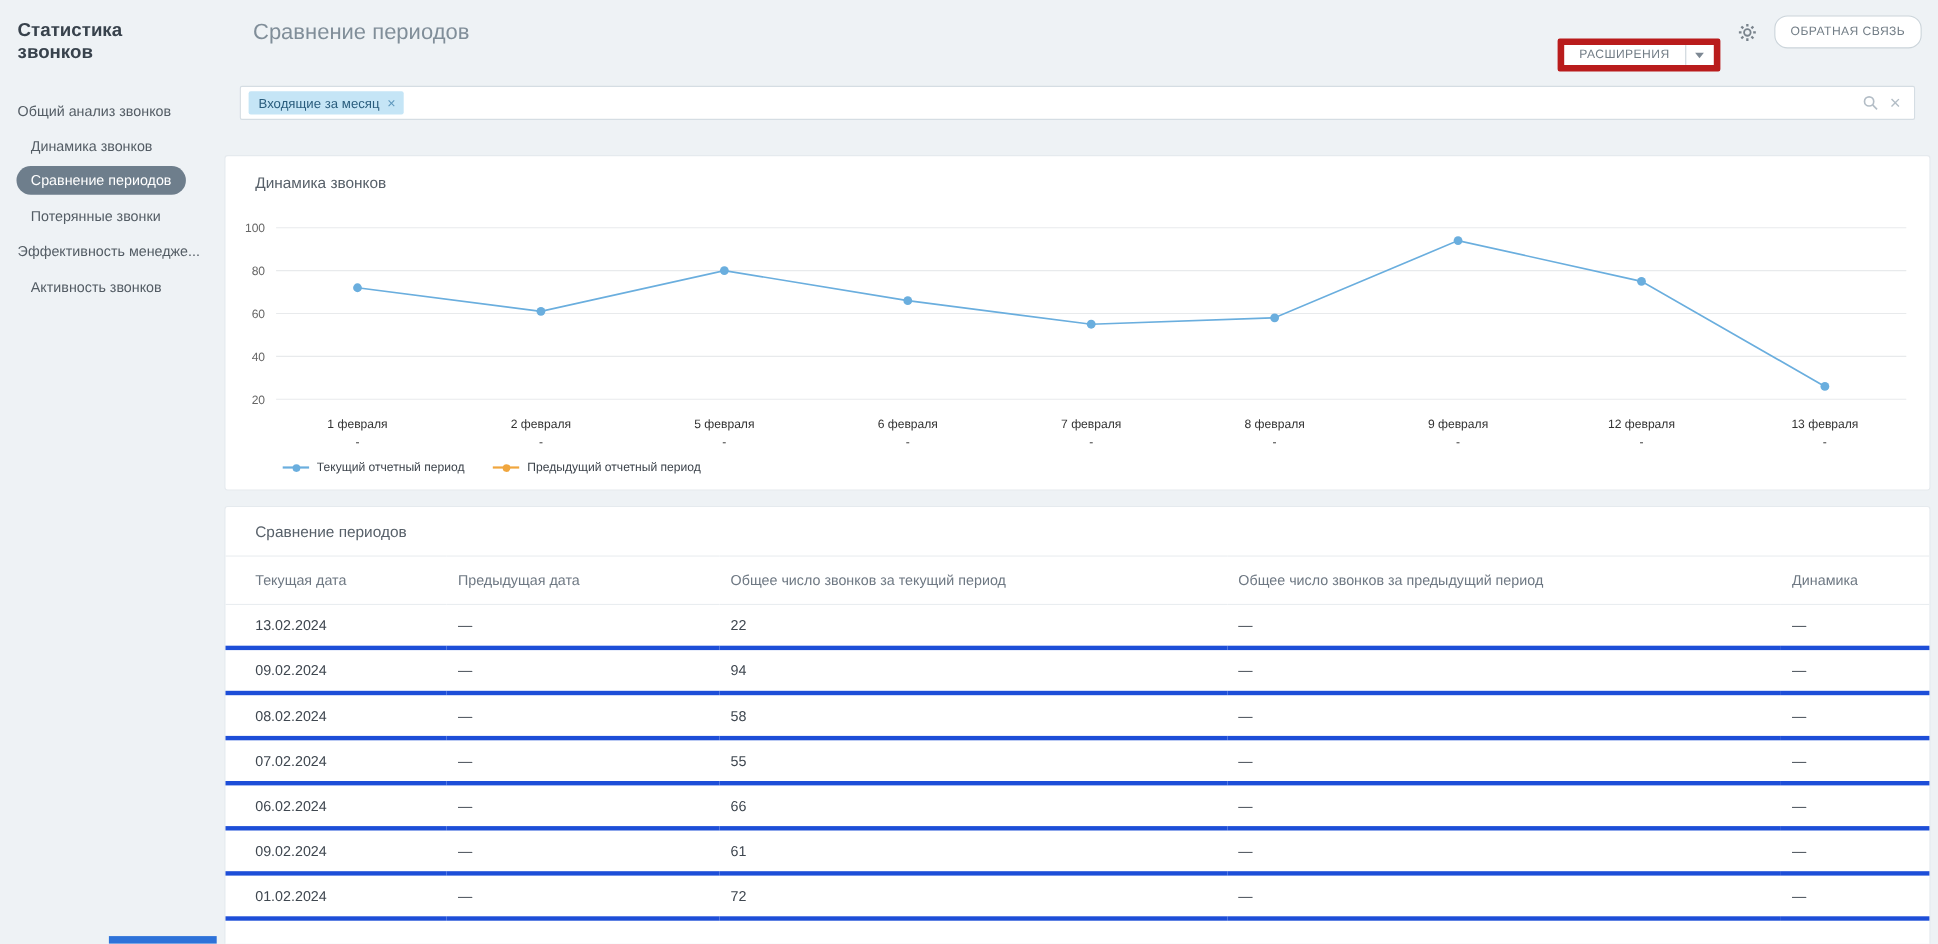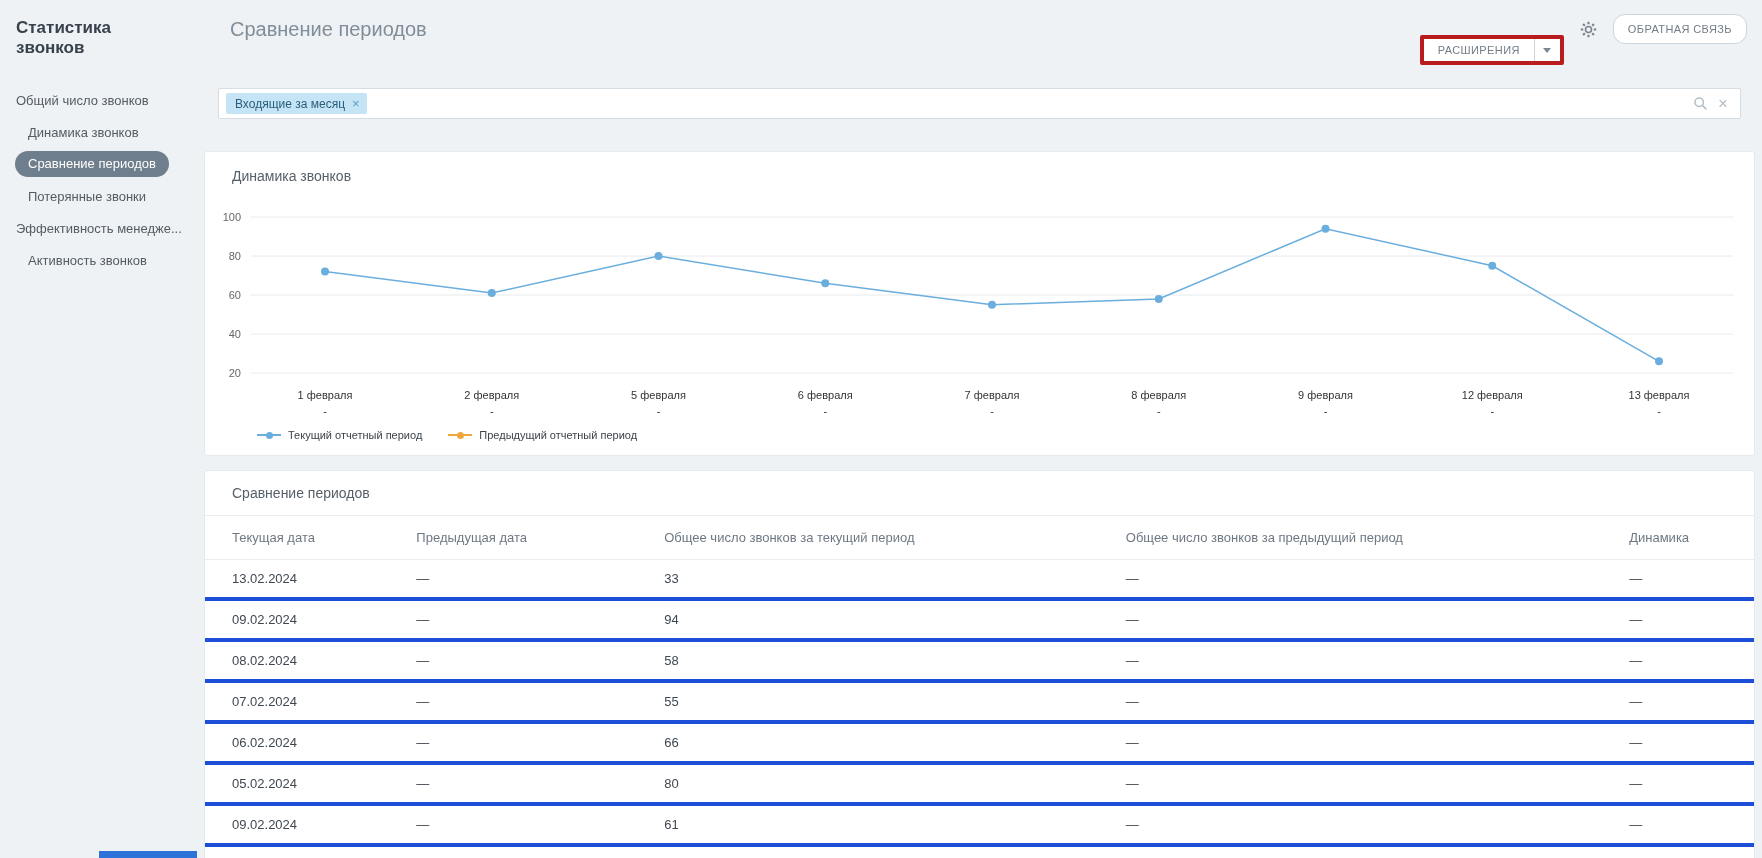--- a/index.html
+++ b/index.html
@@ -19,30 +19,30 @@
   .side-item .lbl { white-space: nowrap; overflow: hidden; text-overflow: ellipsis; max-width: 170px; }
   .side-item.selected .lbl { background: #6e7e8c; color: #ffffff; padding: 5px 13px 6px; margin-left: -13px; border-radius: 13px; }
   .side-scroll-indicator { position: absolute; bottom: 0; right: 0; width: 98px; height: 7px; background: #2d72d9; }
 
   
   .main { flex: 1; padding: 0 7px; overflow: hidden; }
 
   .topbar { height: 58px; display: flex; align-items: center; justify-content: space-between; padding: 0 8px 0 26px; }
   .page-title { font-size: 20px; font-weight: 400; color: #808e99; }
   .topbar-actions { display: flex; align-items: center; gap: 12px; }
-  .btn-split { display: flex; background: #fff; border: 4px solid #b91c1c; border-radius: 2px; height: 30px; margin-top: 42px; }
+  .btn-split { display: flex; background: #fff; border: 6px solid #b91c1c; border-radius: 2px; height: 30px; margin-top: 42px; }
   .btn-split button { background: none; border: none; font-family: inherit; cursor: pointer; }
   .btn-text { font-size: 11px; letter-spacing: .4px; color: #727d86; padding: 0 14px; }
   .btn-caret { width: 26px; border-left: 1px solid #cbd4da !important; display: flex; align-items: center; justify-content: center; }
   .caret-down { width: 0; height: 0; border-left: 4px solid transparent; border-right: 4px solid transparent; border-top: 5px solid #7d8893; display: inline-block; }
   .icon-btn { background: none; border: none; cursor: pointer; padding: 4px; display: flex; align-items: center; }
   .btn-plain { background: #fff; border: 1px solid #cbd4da; border-radius: 12px; height: 30px; font-size: 11px; letter-spacing: .4px; color: #727d86; padding: 0 14px; font-family: inherit; cursor: pointer; }
 
   
-  .filter-bar { margin: 30px 14px 0; background: #fff; border: 1px solid #d5dde3; border-radius: 2px; height: 31px; display: flex; align-items: center; padding: 0 12px 0 7px; cursor: text; }
+  .filter-bar { margin: 20px 14px 0; background: #fff; border: 1px solid #d5dde3; border-radius: 2px; height: 31px; display: flex; align-items: center; padding: 0 12px 0 7px; cursor: text; }
   .filter-tag { background: #c5e5f6; color: #2a5d7d; font-size: 12px; height: 21px; display: inline-flex; align-items: center; gap: 7px; padding: 0 7px 0 9px; border-radius: 2px; }
   .tag-x { color: #5f98bd; font-size: 13px; line-height: 1; cursor: pointer; }
   .filter-spacer { flex: 1; }
   .filter-icons { display: flex; align-items: center; gap: 10px; }
   .clear-x { color: #b3bdc6; font-size: 17px; line-height: 1; cursor: pointer; }
 
   
   .card { background: #fff; border: 1px solid #e5eaee; border-radius: 3px; }
   .chart-card { margin-top: 32px; padding: 16px 0 10px; }
   .card-title { font-size: 14px; color: #576069; padding: 0 27px; }
@@ -64,21 +64,21 @@
 </style>
 </head>
 <body>
 
 <div class="app">
 
   <aside class="sidebar">
     <div class="sidebar-title">Статистика звонков</div>
     <nav id="sidebar-menu">
         <div class="side-item">
-          <span class="lbl">Общий число звонков</span>
+          <span class="lbl">Общий анализ звонков</span>
         </div>
         <div class="side-item indent">
           <span class="lbl">Динамика звонков</span>
         </div>
         <div class="side-item indent selected">
           <span class="lbl">Сравнение периодов</span>
         </div>
         <div class="side-item indent">
           <span class="lbl">Потерянные звонки</span>
         </div>
@@ -211,21 +211,21 @@
               <th>Предыдущая дата</th>
               <th>Общее число звонков за текущий период</th>
               <th>Общее число звонков за предыдущий период</th>
               <th>Динамика</th>
             </tr>
           </thead>
         <tbody id="table-body">
             <tr>
               <td>13.02.2024</td>
               <td>—</td>
-              <td>33</td>
+              <td>22</td>
               <td>—</td>
               <td>—</td>
             </tr>
             <tr>
               <td>09.02.2024</td>
               <td>—</td>
               <td>94</td>
               <td>—</td>
               <td>—</td>
             </tr>
@@ -240,27 +240,20 @@
               <td>07.02.2024</td>
               <td>—</td>
               <td>55</td>
               <td>—</td>
               <td>—</td>
             </tr>
             <tr>
               <td>06.02.2024</td>
               <td>—</td>
               <td>66</td>
-              <td>—</td>
-              <td>—</td>
-            </tr>
-            <tr>
-              <td>05.02.2024</td>
-              <td>—</td>
-              <td>80</td>
               <td>—</td>
               <td>—</td>
             </tr>
             <tr>
               <td>09.02.2024</td>
               <td>—</td>
               <td>61</td>
               <td>—</td>
               <td>—</td>
             </tr>

